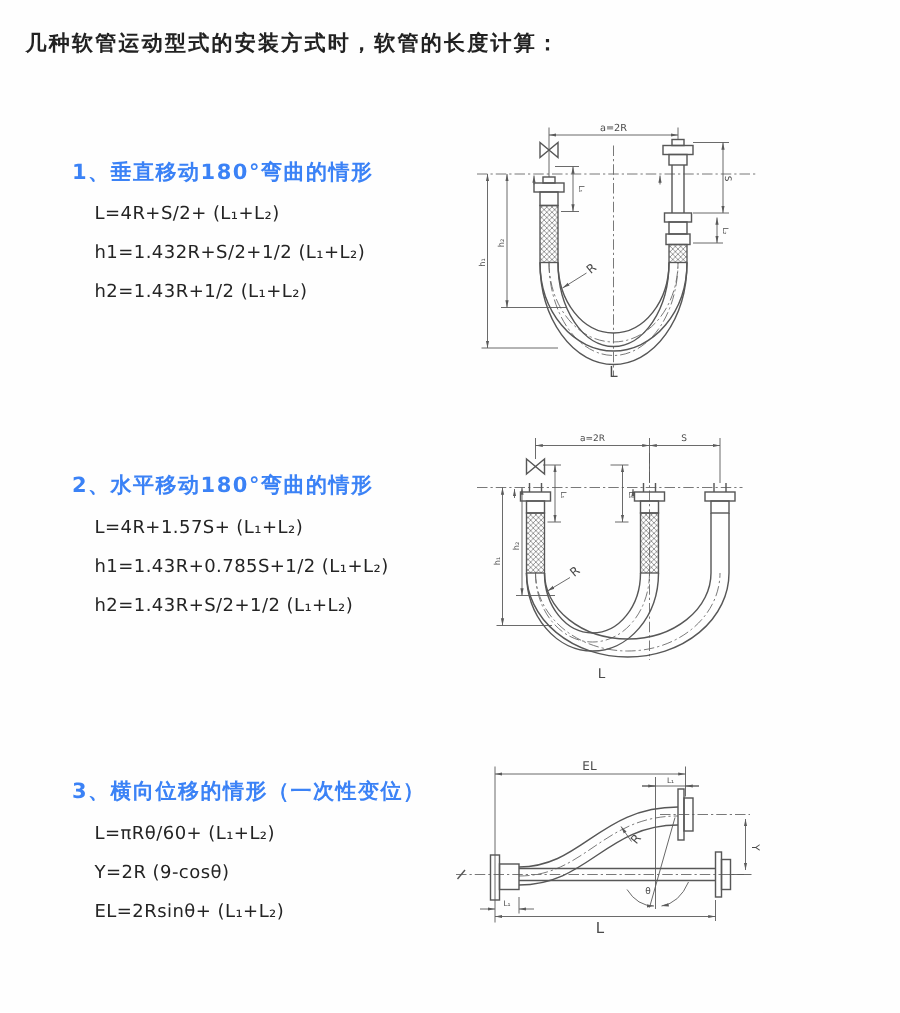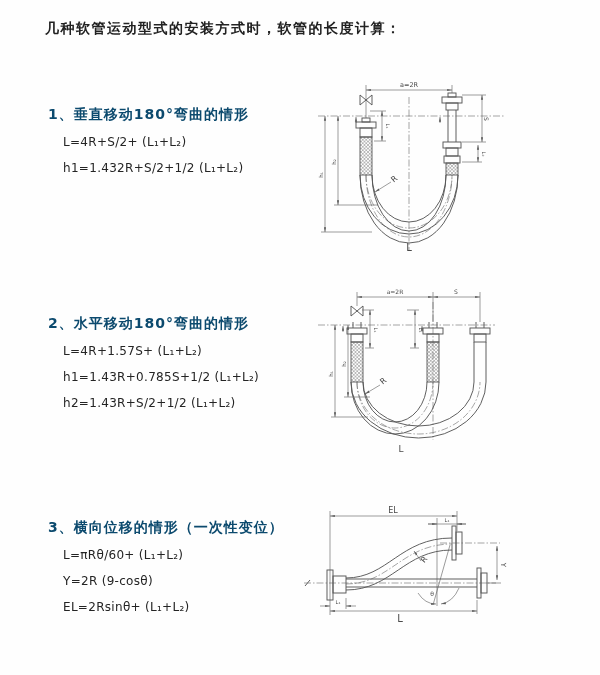--- a/index.html
+++ b/index.html
@@ -1,28 +1,28 @@
 <!DOCTYPE html>
 <html><head>
 <meta charset="utf-8">
 <style>
   html,body{margin:0;padding:0;background:#ffffff;}
   .page{
     position:relative;width:600px;height:675px;background:#fefefe;overflow:hidden;
     font-family:"DejaVu Sans","Liberation Sans",sans-serif;color:#1e1e1e;
   }
   .doc-title{
-    position:absolute;left:45px;top:20px;font-size:14px;font-weight:700;
+    position:absolute;left:17px;top:20px;font-size:14px;font-weight:700;
     letter-spacing:1.5px;color:#222;
   }
   .section{position:absolute;left:48px;width:300px;}
   .sec-1{top:106px;}
   .sec-2{top:315px;}
   .sec-3{top:519px;}
-  .sec-heading{font-size:14px;font-weight:700;letter-spacing:1px;color:#0c4a6e;margin:0 0 11px 0;}
+  .sec-heading{font-size:14px;font-weight:700;letter-spacing:1px;color:#3b82f6;margin:0 0 11px 0;}
   .formula{font-size:12px;font-weight:500;letter-spacing:0.3px;color:#242424;
     padding-left:15px;margin:0 0 12px 0;white-space:nowrap;}
   .diagram{position:absolute;}
   .d1{left:312px;top:75px;}
   .d2{left:310px;top:282px;}
   .d3{left:300px;top:503px;}
   svg{display:block;}
   svg .obj{stroke:#575757;stroke-width:0.95;fill:none;}
   svg .dim{stroke:#5a5a5a;stroke-width:0.6;fill:none;}
   svg .cl{stroke:#6a6a6a;stroke-width:0.6;fill:none;stroke-dasharray:7 2 1.5 2;}
@@ -34,20 +34,21 @@
 <body>
 
 <div class="page">
 
   <div class="doc-title">几种软管运动型式的安装方式时，软管的长度计算：</div>
 
   <div class="section sec-1">
     <div class="sec-heading">1、垂直移动180°弯曲的情形</div>
     <div class="formula">L=4R+S/2+ (L₁+L₂)</div>
     <div class="formula">h1=1.432R+S/2+1/2 (L₁+L₂)</div>
+    <div class="formula">h2=1.43R+1/2 (L₁+L₂)</div>
   </div>
 
   <div class="section sec-2">
     <div class="sec-heading">2、水平移动180°弯曲的情形</div>
     <div class="formula">L=4R+1.57S+ (L₁+L₂)</div>
     <div class="formula">h1=1.43R+0.785S+1/2 (L₁+L₂)</div>
     <div class="formula">h2=1.43R+S/2+1/2 (L₁+L₂)</div>
   </div>
 
   <div class="section sec-3">

